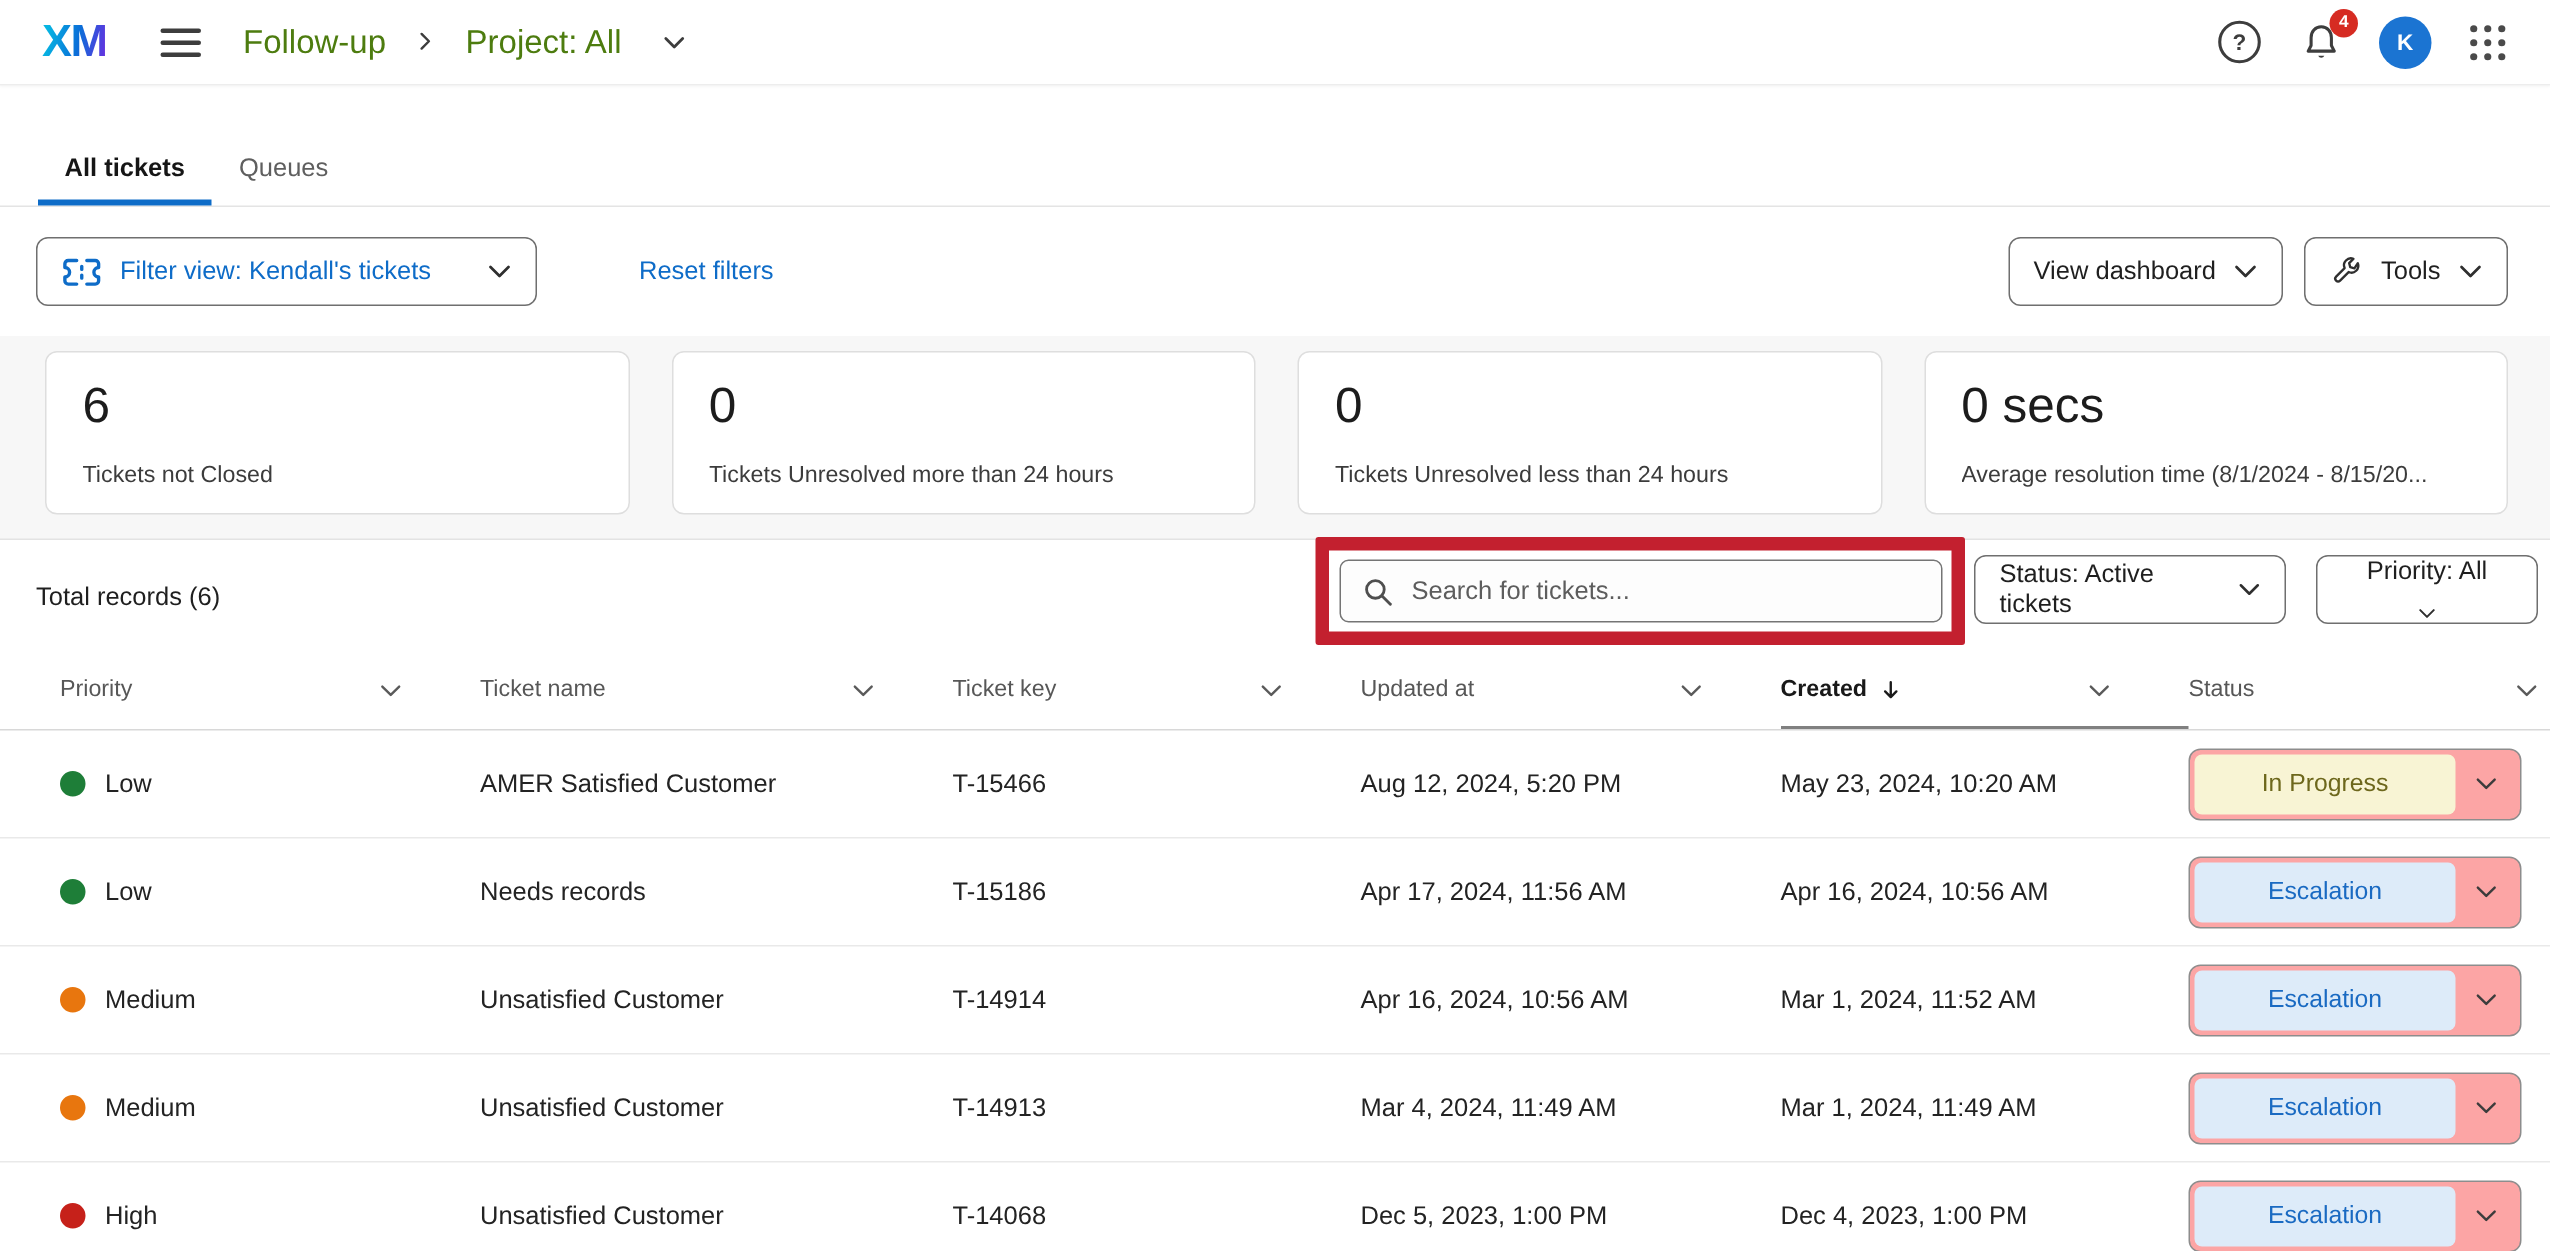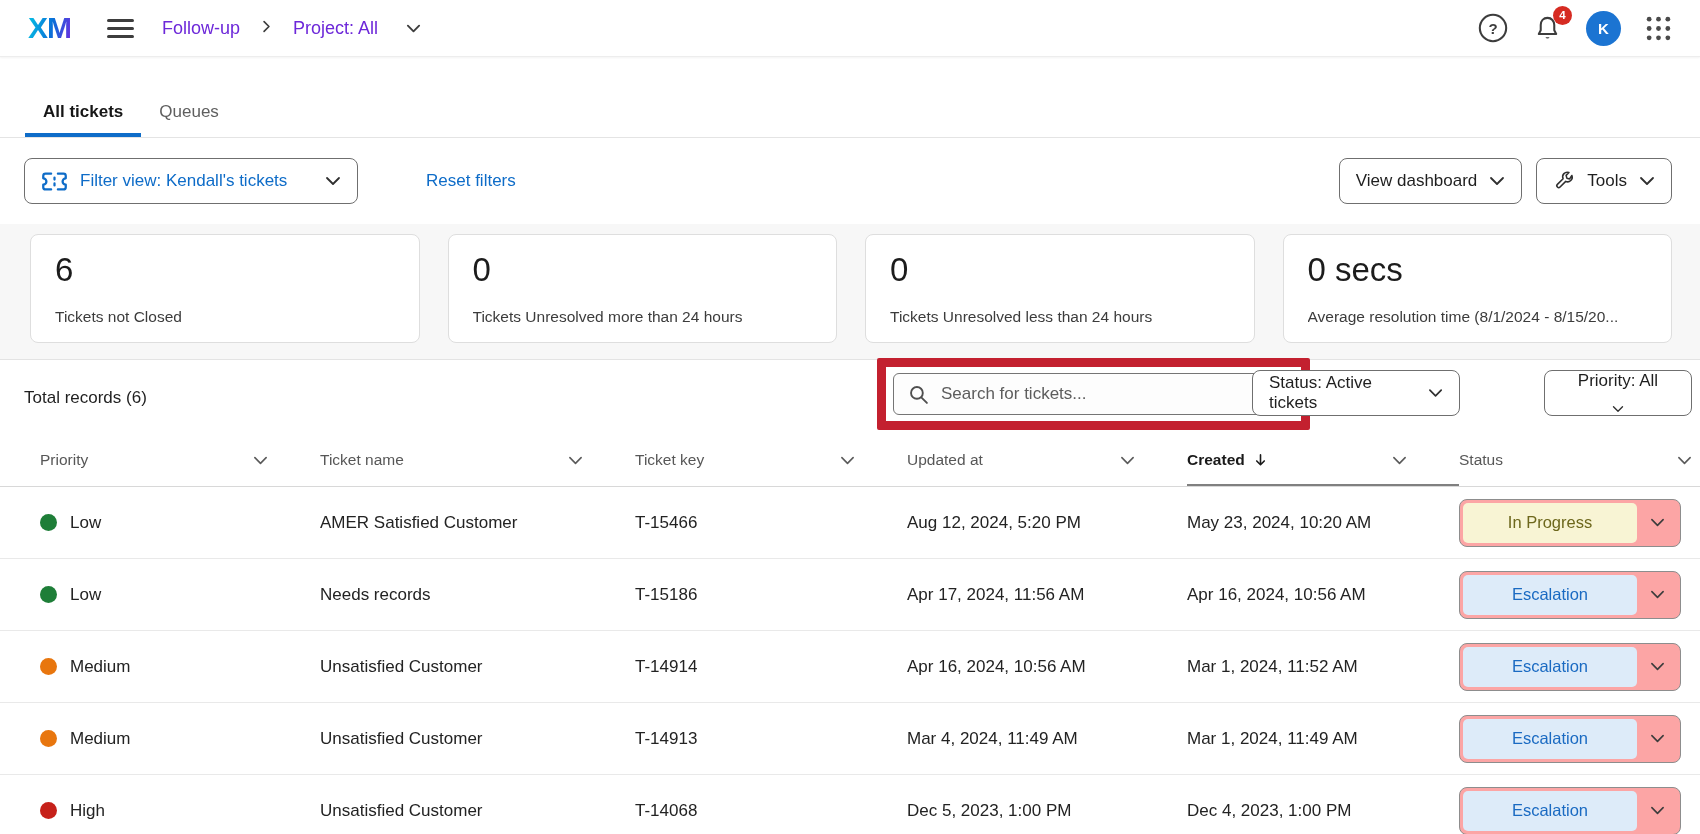--- a/index.html
+++ b/index.html
@@ -8,21 +8,21 @@
   .page { width:1700px; height:834px; position:relative; background:#fff; }
 
   
   .topbar { height:57px; display:flex; align-items:center; padding:0 28px;
     background:#fff; border-bottom:1px solid #ededed; box-shadow:0 1px 2px rgba(0,0,0,.05); position:relative; z-index:5;}
   .logo { font-size:30px; font-weight:800; letter-spacing:-1px;
     background:linear-gradient(100deg,#06b5e2 10%,#0a6fd8 55%,#6333e0 95%);
     -webkit-background-clip:text; background-clip:text; color:transparent; margin-right:36px; }
   .hamburger { width:27px; display:flex; flex-direction:column; gap:5px; margin-right:28px; cursor:pointer;}
   .hamburger span { height:3px; background:#3d3d3d; border-radius:2px; }
-  .crumbs { display:flex; align-items:center; gap:20px; font-size:18px; color:#6d28d9; }
+  .crumbs { display:flex; align-items:center; gap:20px; font-size:22px; color:#4d7c0f; }
   .crumb-proj { display:flex; align-items:center; gap:28px; cursor:pointer; }
   .topbar-right { margin-left:auto; display:flex; align-items:center; gap:24px; }
   .icon-btn { position:relative; display:flex; align-items:center; justify-content:center; cursor:pointer; }
   .badge { position:absolute; top:-7px; right:-10px; min-width:19px; height:19px; border-radius:10px;
     background:#d62b22; color:#fff; font-size:11.5px; font-weight:700; display:flex; align-items:center; justify-content:center; padding:0 4px;}
   .avatar { width:35px; height:35px; border-radius:50%; background:#1b74d2; color:#fff;
     font-size:15px; font-weight:700; display:flex; align-items:center; justify-content:center; cursor:pointer;}
 
   
   .tabs { display:flex; padding:33px 0 0 25px; border-bottom:1px solid #e4e4e4; background:#fff; }
@@ -51,21 +51,21 @@
   .total-records { position:absolute; left:24px; top:28px; font-size:17px; color:#1f1f1f; }
   .red-annotation { position:absolute; left:877px; top:-2px; width:433px; height:72px;
     border:9px solid #c3202f; border-radius:2px; pointer-events:none; }
   .searchbox { position:absolute; left:893px; top:13px; width:402px; height:42px;
     border:1px solid #757575; border-radius:6px; background:#fdfdfd;
     display:flex; align-items:center; gap:12px; padding:0 14px; }
   .searchbox input { border:none; outline:none; background:transparent; flex:1; font-size:17px;
     color:#222; font-family:"Liberation Sans","DejaVu Sans",sans-serif; }
   .searchbox input::placeholder { color:#5d5d5d; opacity:1; }
   .ctrl-btn { position:absolute; top:10px; height:46px; }
-  .status-filter { left:1252px; width:208px; justify-content:space-between; }
+  .status-filter { left:1316px; width:208px; justify-content:space-between; }
   .priority-filter { left:1544px; width:148px; justify-content:space-between;flex-direction:column; }
 
   
   .grid { display:grid; grid-template-columns:280px 315px 272px 280px 272px 1fr; padding-left:40px; }
   .thead { height:53px; border-bottom:1px solid #d8d8d8; align-items:center; }
   .th { display:flex; align-items:center; height:100%; font-size:15.5px; color:#575757;
     padding-right:52px; cursor:pointer; gap:8px; }
   .th .chev { margin-left:auto; }
   .th.sorted { color:#191919; font-weight:700; box-shadow:inset 0 -2px 0 #808080; }
   .th.last { padding-right:8px; }

